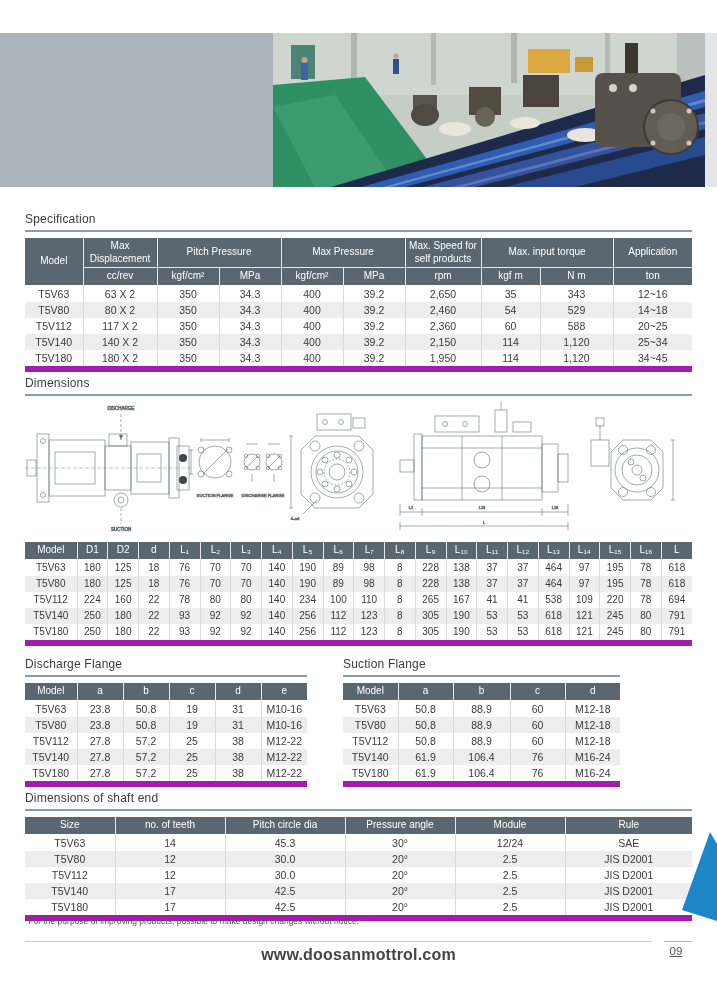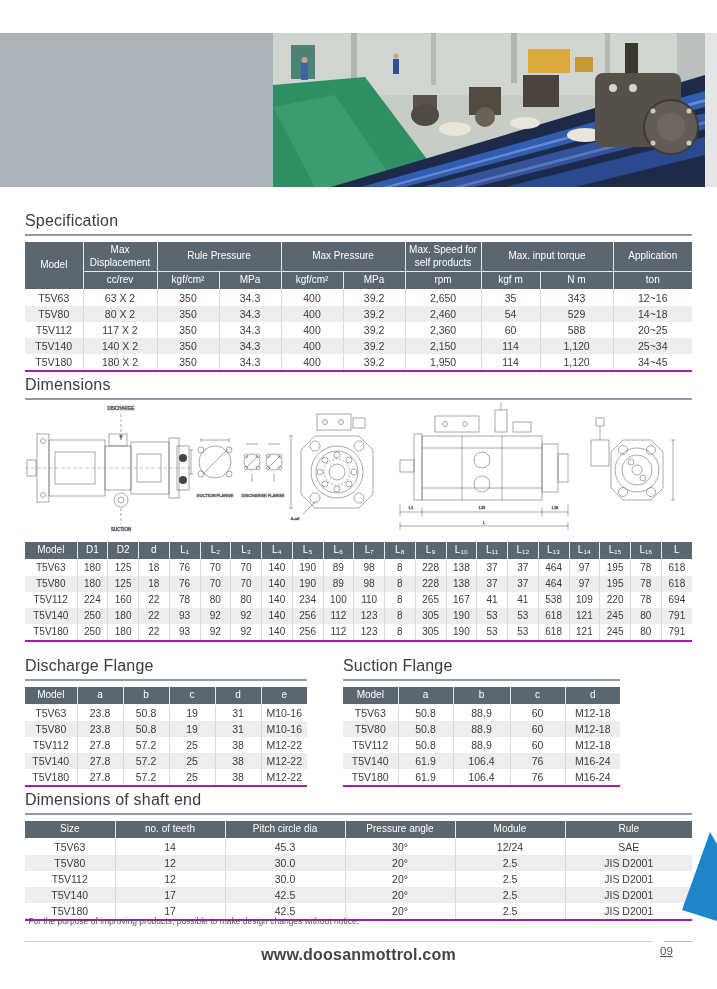--- a/index.html
+++ b/index.html
@@ -7,47 +7,47 @@
   .page { position:relative; width:717px; height:989px; background:#fff; overflow:hidden; }
 
   
   .banner { position:absolute; top:33px; left:0; width:717px; height:154px; }
   .banner-gray { position:absolute; left:0; top:0; width:273px; height:154px; background:#aab3b9; }
   .banner-photo { position:absolute; left:273px; top:0; width:432px; height:154px; }
   .banner-strip { position:absolute; left:705px; top:0; width:12px; height:154px; background:#e3e5e6; }
 
   
   .section { position:absolute; left:25px; width:667px; }
-  .sec-title { font-size:16px; color:#3b3b3b; letter-spacing:.2px; }
+  .sec-title { font-size:12px; color:#3b3b3b; letter-spacing:.2px; }
   .sec-rule { height:2px; background:#8d9da8; margin-top:4px; }
 
   
   table.data { border-collapse:collapse; table-layout:fixed; width:100%; text-align:center; color:#3a3a3a; }
   table.data th { background:#5b6770; color:#fff; font-weight:normal; font-size:10px; line-height:1.25;
                   padding:2px 1px; border:1px solid rgba(255,255,255,.85); }
   table.data th:first-child { border-left:none; }
   table.data th:last-child { border-right:none; }
   table.data td { font-size:10.5px; padding:2px 0; border-left:1px solid #d9d9d9; }
   table.data td:first-child { border-left:none; }
   table.data tbody tr:nth-child(even) td { background:#ededed; }
-  table.data tbody tr:last-child td { border-bottom:2px solid #a21caf; }
+  table.data tbody tr:last-child td { border-bottom:6px solid #a21caf; }
   table.dims td { font-size:10px; padding:2.5px 0; }
   .tbl-wrap { margin-top:5px; }
 
   
   .drawings { position:absolute; left:25px; top:400px; width:667px; height:138px; }
   .drawings svg text { font-family:"Liberation Sans", sans-serif; fill:#555; }
 
   
   .footnote { position:absolute; left:25px; top:916px; font-size:8.5px; color:#555; }
   .footer-rule { position:absolute; left:25px; top:941px; width:627px; height:1px; background:#c9c9c9; }
   .pagenum-rule { position:absolute; left:664px; top:941px; width:28px; height:1px; background:#b5b5b5; }
   .site { position:absolute; left:25px; top:946px; width:667px; text-align:center;
           font-size:16px; font-weight:bold; color:#444; letter-spacing:.2px; }
-  .pagenum { position:absolute; left:660px; top:945px; width:32px; font-size:11.5px; color:#555;text-decoration:underline; }
+  .pagenum { position:absolute; left:660px; top:945px; width:32px; text-align:center; font-size:11.5px; color:#555;text-decoration:underline; }
   .wedge { position:absolute; left:677px; top:830px; width:40px; height:95px; }
 </style>
 </head>
 <body>
 
 <div class="page">
 
   <div class="banner">
     <div class="banner-gray"></div>
     <div class="banner-photo">
@@ -111,21 +111,21 @@
             <col style="width:62px">
             <col style="width:76px">
             <col style="width:59px">
             <col style="width:73px">
             <col style="width:79px">
           </colgroup>
       <thead>
             <tr>
               <th rowspan="2">Model</th>
               <th>Max Displacement</th>
-              <th colspan="2">Rule Pressure</th>
+              <th colspan="2">Pitch Pressure</th>
               <th colspan="2">Max Pressure</th>
               <th>Max. Speed for self products</th>
               <th colspan="2">Max. input torque</th>
               <th>Application</th>
             </tr>
             <tr>
               <th>cc/rev</th>
               <th>kgf/cm²</th>
               <th>MPa</th>
               <th>kgf/cm²</th>

